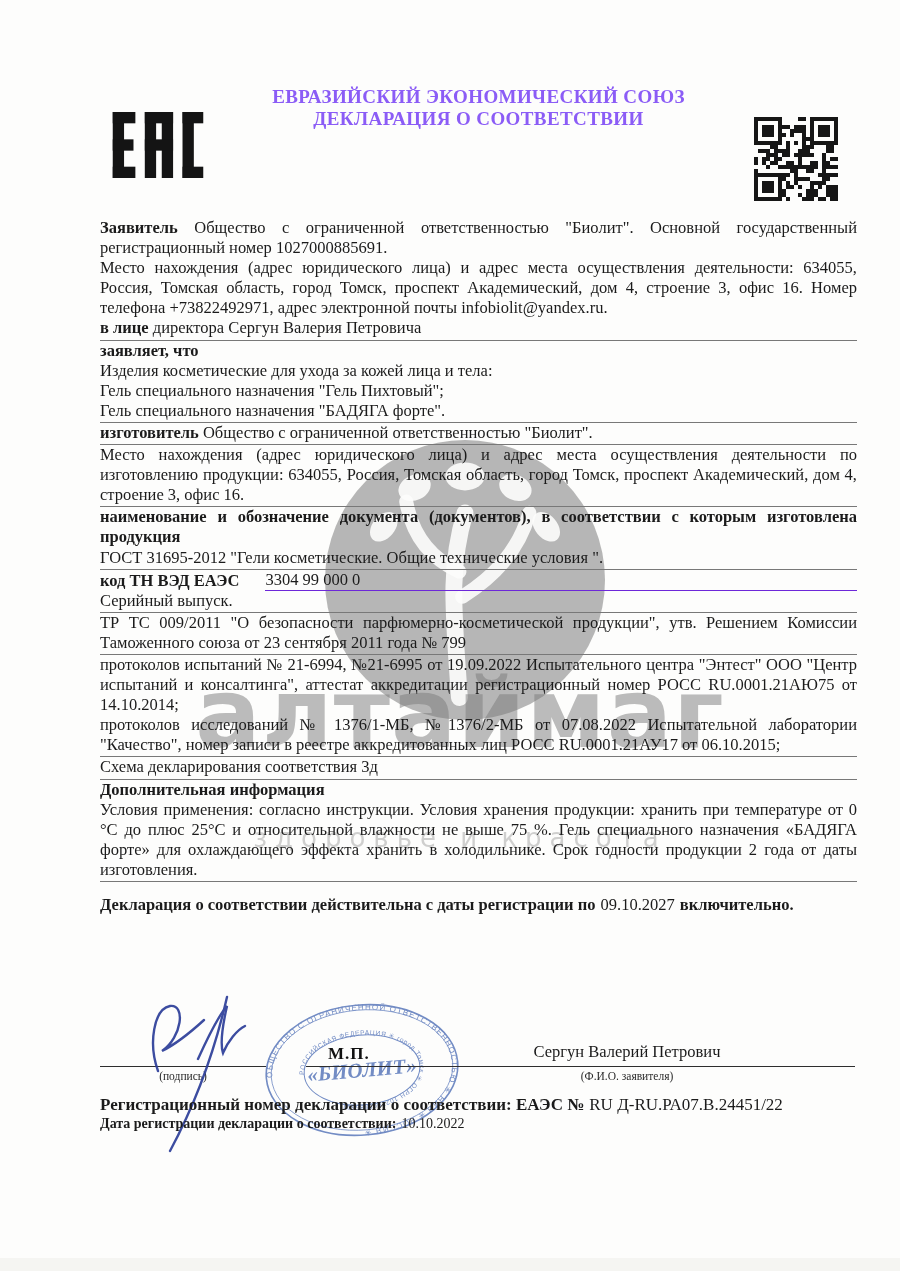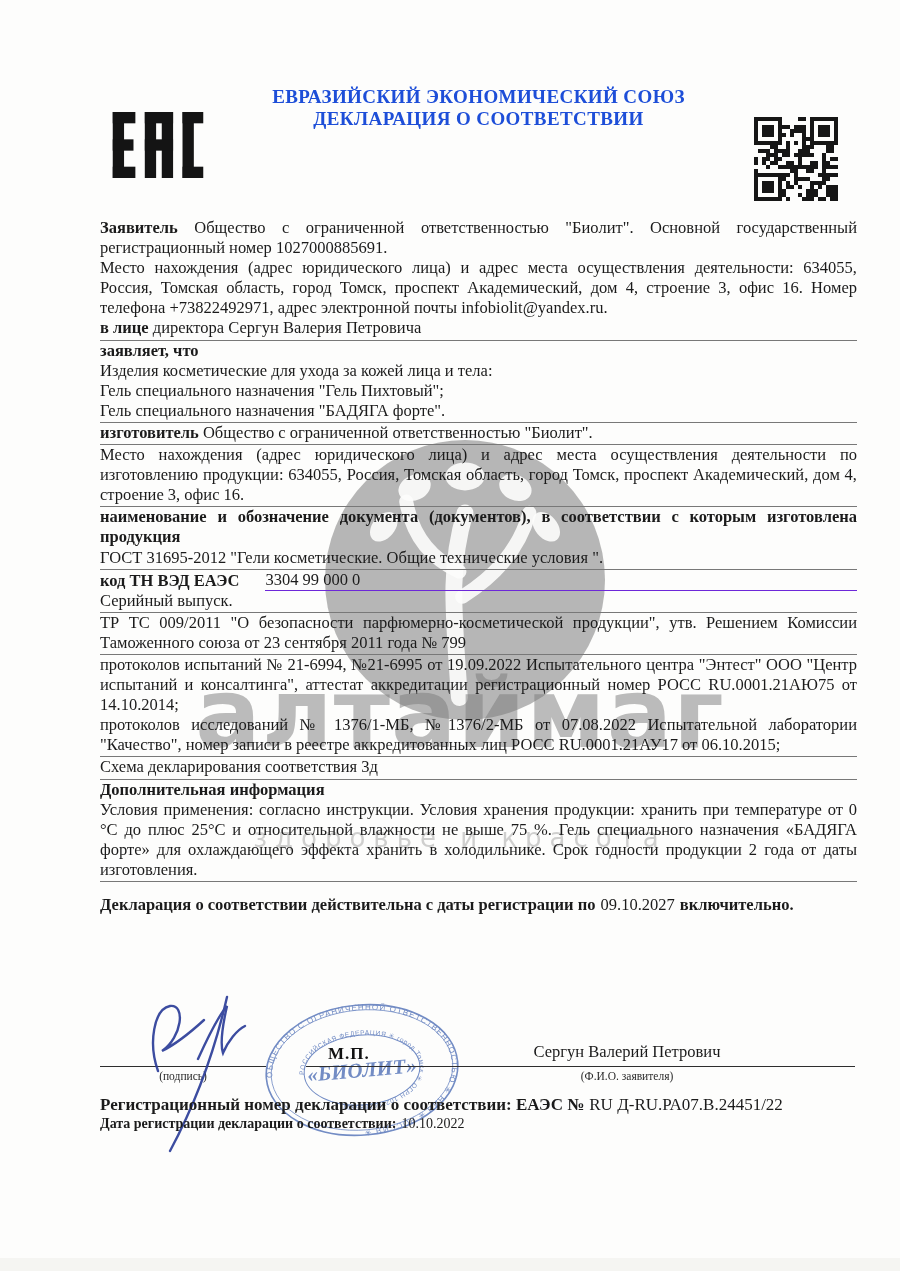--- a/index.html
+++ b/index.html
@@ -2,21 +2,21 @@
 <html lang="ru"><head>
 <meta charset="utf-8">
 <style>
   html,body{margin:0;padding:0;background:#ffffff;}
   .page{position:relative;width:900px;height:1271px;background:#fdfdfc;overflow:hidden;
         font-family:"Liberation Serif",serif;color:#1b1b1b;}
   .page-bottom-strip{position:absolute;left:0;bottom:0;width:100%;height:13px;background:#f5f5f2;}
 
   
   .doc-title{position:absolute;left:100px;top:86px;width:757px;text-align:center;
-             font-weight:bold;font-size:19px;line-height:22px;letter-spacing:.4px;color:#1d4ed8;}
+             font-weight:bold;font-size:19px;line-height:22px;letter-spacing:.4px;color:#8b5cf6;}
   .eac{position:absolute;left:112px;top:112px;}
   .qr{position:absolute;left:754px;top:117px;}
 
   
   .wm{position:absolute;inset:0;pointer-events:none;z-index:1;}
   .wm-circle{position:absolute;left:325px;top:440px;}
   .wm-brand{position:absolute;left:160px;top:664px;width:600px;text-align:center;
             font-family:"DejaVu Sans",sans-serif;font-weight:bold;font-size:97px;line-height:100px;
             letter-spacing:1px;color:rgba(122,122,122,.5);}
   .wm-tagline{position:absolute;left:160px;top:782px;width:600px;text-align:center;

